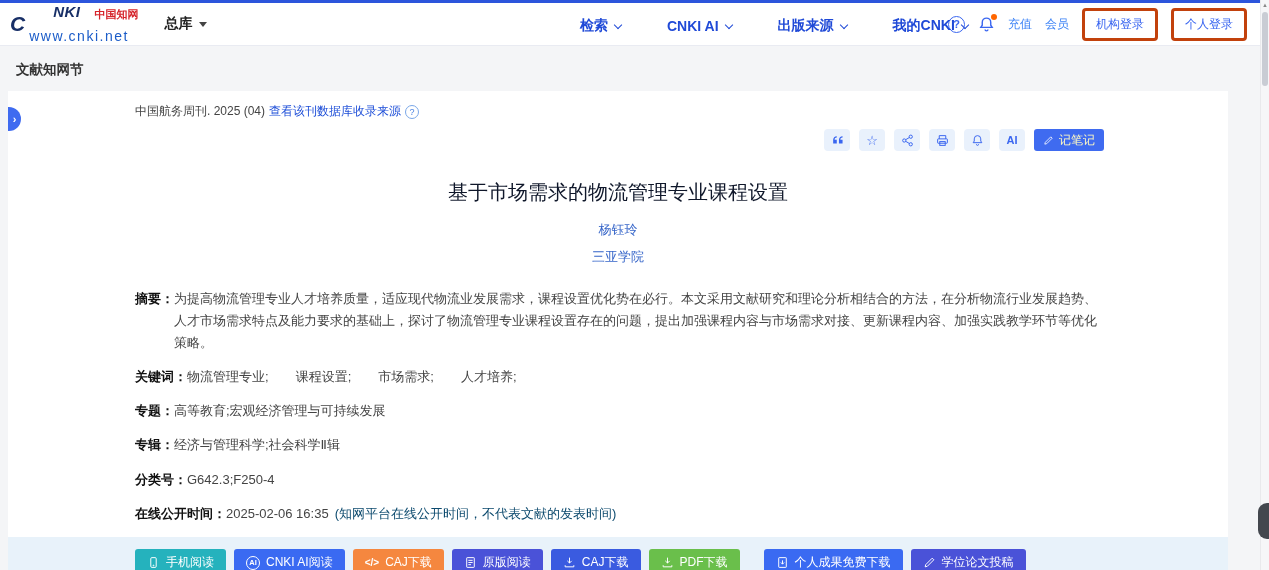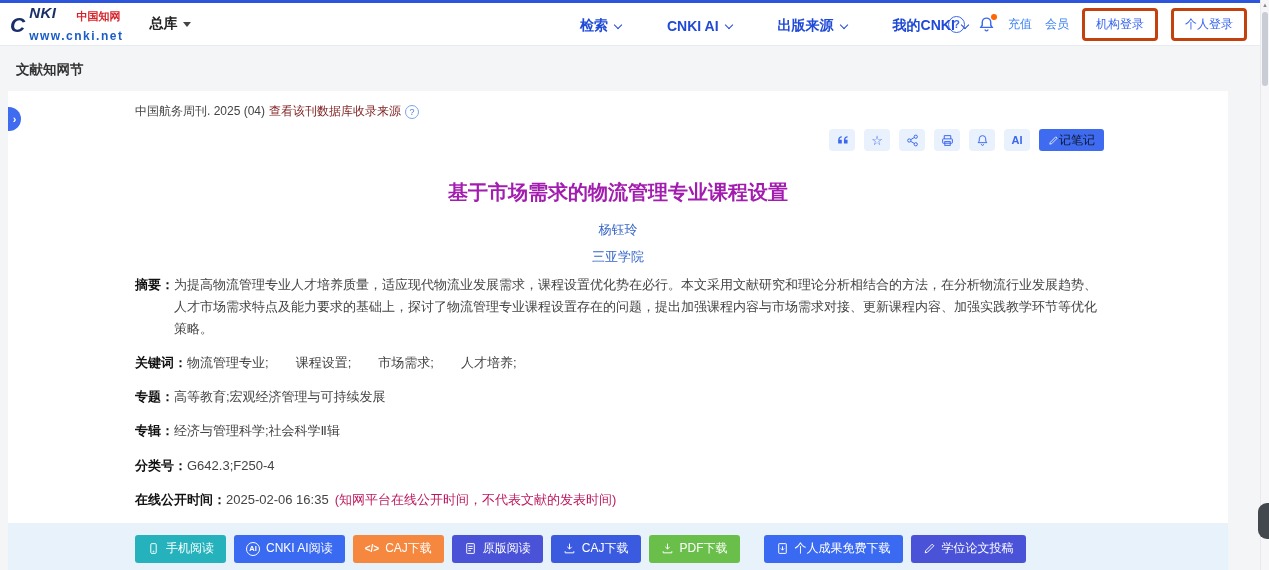--- a/index.html
+++ b/index.html
@@ -11,24 +11,24 @@
 
   
   .topbar {
     position:relative; height:46px; background:#fff;
     border-top:3px solid #2c55dc; border-bottom:1px solid #e9ebf2;
     display:flex; align-items:center; padding:0 22px 0 10px;
   }
   .logo { display:flex; align-items:center; gap:4px; cursor:pointer; }
   .logo-mark { font-size:21px; font-weight:900; color:#182f67; font-style:italic; line-height:1; }
   .logo-text { display:flex; flex-direction:column; line-height:1.1; }
-  .logo-top { display:flex; align-items:flex-end; gap:20px; }
+  .logo-top { display:flex; align-items:flex-end; gap:14px;margin-left:24px; }
   .logo-nki { font-size:15px; font-weight:900; font-style:italic; color:#182f67; letter-spacing:0.5px; }
   .logo-cn { font-size:11px; font-weight:700; color:#d6232a; }
-  .logo-url { font-size:12px; color:#1b5cc8; letter-spacing:1.5px; font-weight:700;margin-top:8px; }
+  .logo-url { font-size:14px; color:#1b5cc8; letter-spacing:1.5px; font-weight:400;margin-top:8px; }
   .db-selector { margin-left:26px; display:flex; align-items:center; gap:6px; font-size:14px; font-weight:700; color:#222; cursor:pointer; }
   .tri-down { width:0; height:0; border-left:4px solid transparent; border-right:4px solid transparent; border-top:5px solid #444; }
   .topnav { position:absolute; left:580px; top:0; height:46px; display:flex; align-items:center; gap:46px; }
   .nav-item { display:flex; align-items:center; color:#1f49d7; font-size:14px; font-weight:600; cursor:pointer; text-decoration:none; }
   .chev { width:6px; height:6px; border-right:1.6px solid #1f49d7; border-bottom:1.6px solid #1f49d7; transform:rotate(45deg); display:inline-block; margin-left:7px; margin-top:-3px; }
   .topbar-right { margin-left:auto; display:flex; align-items:center; gap:13px; }
   .help-circle { width:17px; height:17px; border:1.5px solid #3a66f0; border-radius:50%; color:#3a66f0; font-size:11px; font-weight:700; display:flex; align-items:center; justify-content:center; cursor:pointer; }
   .bell-wrap { position:relative; cursor:pointer; display:flex; }
   .bell-dot { position:absolute; right:-2px; top:-2px; width:6px; height:6px; border-radius:50%; background:#f60; }
   .top-link { font-size:12px; color:#3b82f6; cursor:pointer; text-decoration:none; }
@@ -37,43 +37,43 @@
   
   .breadcrumb-bar { padding:15px 16px 12px; }
   .breadcrumb-bar span { font-size:13.5px; font-weight:700; color:#333; }
 
   
   .card { position:relative; margin-left:8px; width:1220px; background:#fff; padding-bottom:16px; }
   .side-toggle { position:absolute; left:0; top:16px; width:13px; height:24px; background:#3f6bf0; border-radius:0 12px 12px 0; color:#fff; font-size:11px; font-weight:700; display:flex; align-items:center; justify-content:center; cursor:pointer; }
 
   .source-row { padding:12px 124px 0 127px; font-size:12px; color:#555; display:flex; align-items:center; gap:4px; }
   .source-name { color:#444; cursor:pointer; }
-  .source-link { color:#7f1d1d; cursor:pointer; text-decoration:none; }
+  .source-link { color:#1d4ed8; cursor:pointer; text-decoration:none; }
   .q-icon { width:14px; height:14px; border-radius:50%; border:1px solid #7aa7e8; color:#4a82e0; font-size:9px; display:flex; align-items:center; justify-content:center; cursor:pointer; }
 
   .tools-row { display:flex; justify-content:flex-end; align-items:center; gap:9px; padding-right:124px; margin-top:9px; }
   .tool-btn { width:26px; height:22px; background:#e9f1fc; border-radius:4px; border:none; display:flex; align-items:center; justify-content:center; color:#3a66f0; cursor:pointer; font-size:12px; }
   .tool-btn svg { stroke:#3a66f0; fill:none; stroke-width:1.8; width:13px; height:13px; }
   .tool-btn .filled { fill:#3a66f0; stroke:none; }
   .ai-text { font-size:11px; font-weight:800; color:#3a66f0; }
-  .note-btn { height:22px; background:#3f6bf0; border:none; border-radius:3px; color:#0f172a; font-size:12px; display:flex; align-items:center; padding:0 9px; cursor:pointer; }
+  .note-btn { height:22px; background:#3f6bf0; border:none; border-radius:3px; color:#fef9c3; font-size:12px; display:flex; align-items:center; gap:5px; padding:0 9px; cursor:pointer; }
   .note-btn svg { stroke:#fff; fill:none; stroke-width:1.8; width:11px; height:11px; }
 
-  .title { text-align:center; font-size:20px; font-weight:700; color:#a21caf; margin-top:28px; }
+  .title { text-align:center; font-size:20px; font-weight:400; color:#0f172a; margin-top:28px; }
   .byline { text-align:center; font-size:13px; color:#3766c9; margin-top:15px; }
   .byline a { color:#3766c9; text-decoration:none; cursor:pointer; }
   .inst-line { margin-top:9px; }
 
-  .meta { padding:0 124px 0 127px; margin-top:8px; }
+  .meta { padding:0 124px 0 127px; margin-top:22px; }
   .meta-row { display:flex; margin-bottom:12px; line-height:1.7; font-size:13px; }
   .lbl { font-weight:700; color:#111; white-space:nowrap; }
   .val { color:#444; }
   .kw-wrap { display:flex; flex-wrap:wrap; gap:0 27px; }
   .kw { color:#444; text-decoration:none; cursor:pointer; }
-  .online-note { margin-left:6px; color:#be185d; }
+  .online-note { margin-left:6px; color:#0c4a6e; }
 
   .action-band { margin-top:6px; background:#e8f2fa; padding:12px 124px 12px 127px; display:flex; align-items:center; }
   .act-btn { height:28px; border:none; border-radius:3px; color:#fff; font-size:12px; display:flex; align-items:center; gap:6px; padding:0 12px; margin-right:8px; cursor:pointer; white-space:nowrap; }
   .act-btn svg { stroke:#fff; fill:none; stroke-width:1.8; width:13px; height:13px; }
   .act-gap { width:16px; }
   .ai-badge { width:14px; height:14px; border:1px solid #fff; border-radius:50%; font-size:7.5px; font-weight:700; display:flex; align-items:center; justify-content:center; }
   .code-ic { font-size:10px; font-weight:700; }
 
   
   .scrollbar { position:absolute; top:0; right:0; width:9px; height:570px; background:#f6f6f8; border-left:1px solid #e9e9ec; }

